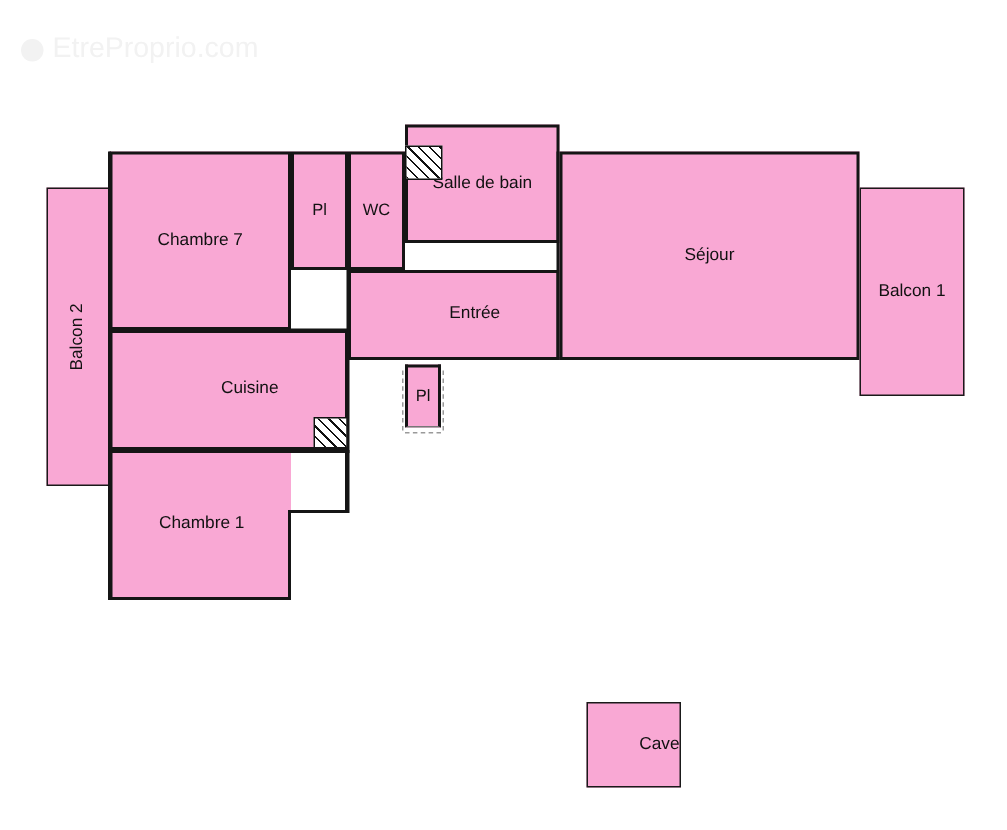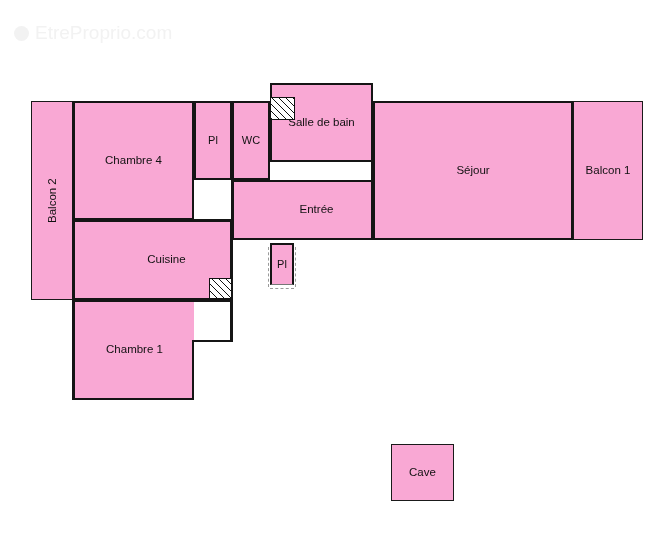--- a/index.html
+++ b/index.html
@@ -65,21 +65,21 @@
   }
   .room-label.small {
     font-size: 11px;
   }
   .rot90 {
     transform: rotate(-90deg);
   }
 
   
   .w-thick { border: 2.4px solid #151515; }
-  .w-thin  { border: 1.2px solid #1a1a1a; }
+  .w-thin  { border: 1.2px solid #1a1a1a; margin-top: 24px; }
 
   
   .wall {
     position: absolute;
     background: #151515;
   }
 
   
   .hatch {
     position: absolute;
@@ -113,21 +113,21 @@
   <div class="watermark">
     <span class="mark-circle"></span>
     <span>EtreProprio.com</span>
   </div>
 
   <div class="room w-thin" style="left:31px; top:101px; width:43px; height:199px;">
     <span class="room-label rot90">Balcon 2</span>
   </div>
 
   <div class="room w-thick" style="left:73px; top:101px; width:121px; height:119px;">
-    <span class="room-label">Chambre 4</span>
+    <span class="room-label">Chambre 7</span>
   </div>
 
   <div class="room w-thick" style="left:194px; top:101px; width:38px; height:79px;">
     <span class="room-label small">Pl</span>
   </div>
 
   <div class="room w-thick" style="left:232px; top:101px; width:38px; height:79px;">
     <span class="room-label small">WC</span>
   </div>
 
@@ -184,17 +184,17 @@
   <div class="wall" style="left:232px; top:237.6px; width:141px; height:2.4px;"></div>
 
   <div class="wall" style="left:230.8px; top:180px; width:2.4px; height:60px;"></div>
 
   <div class="wall" style="left:73px; top:218.6px; width:159px; height:2.4px;"></div>
 
   <div class="wall" style="left:73px; top:297.6px; width:159px; height:2.4px;"></div>
 
   <div class="wall" style="left:71.6px; top:101px; width:2.4px; height:299px;"></div>
 
-  <div class="room w-thin" style="left:391px; top:444px; width:63px; height:57px; border-width:1.6px;">
+  <div class="room w-thin" style="left:391px; top:444px; width:63px; height:57px; border-width:1.6px;justify-content:flex-end;">
     <span class="room-label">Cave</span>
   </div>
 
 </div>
 
 </body></html>

